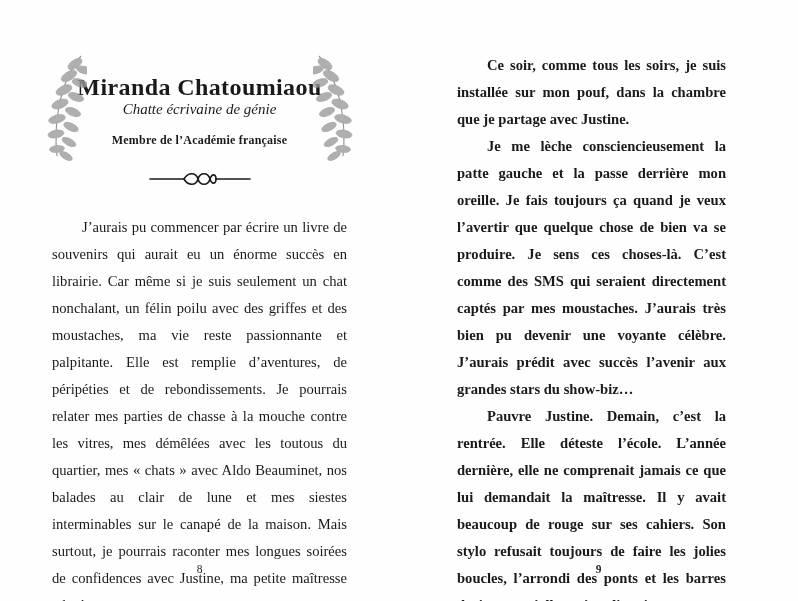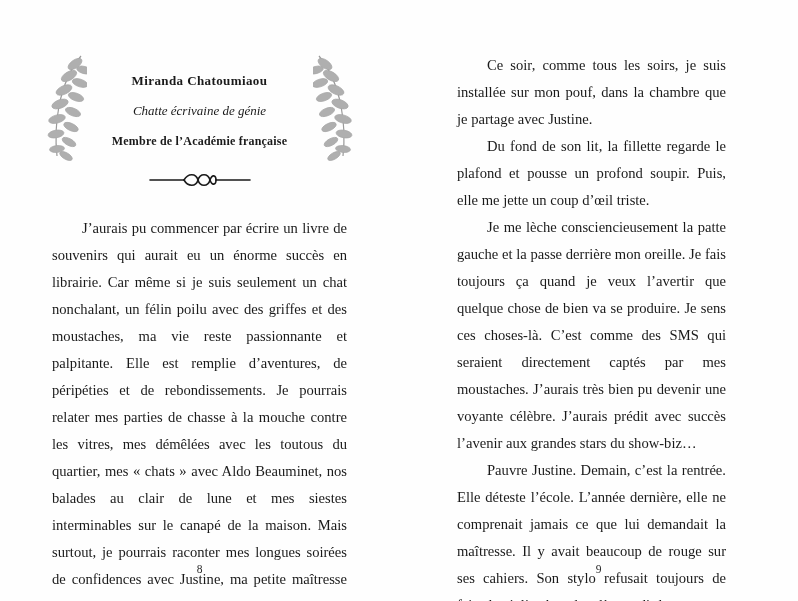--- a/index.html
+++ b/index.html
@@ -25,49 +25,50 @@
     position: relative;
     width: 399px;
     height: 601px;
     box-sizing: border-box;
   }
   .page-left {
     padding: 52px 52px 0 52px;
   }
   .page-right {
     padding: 52px 72px 0 58px;
+    font-weight: bold;
   }
   
   .title-block {
     position: relative;
     text-align: center;
     margin: 0 auto;
     width: 290px;
     padding-top: 10px;
   }
   .laurel {
     position: absolute;
     top: 0;
     width: 46px;
     height: 110px;
     opacity: 0.78;
   }
   .laurel-left { left: -14px; }
   .laurel-right { right: -14px; }
   .author-name {
-    font-size: 13px;
+    font-size: 24px;
     font-weight: bold;
     letter-spacing: 0.4px;
     margin: 12px 0 0 0;
     line-height: 1.1;
   }
   .author-sub {
-    font-size: 13px;
+    font-size: 15px;
     font-style: italic;
-    margin: 15px 0 0 0;
+    margin: 0 0 0 0;
     line-height: 1.2;
   }
   .author-member {
     font-size: 12px;
     font-weight: bold;
     margin: 15px 0 0 0;
     letter-spacing: 0.2px;
   }
   .divider {
     text-align: center;
@@ -174,21 +175,20 @@
       <p>J’aurais pu commencer par écrire un livre de souvenirs qui aurait eu un énorme succès en librairie. Car même si je suis seulement un chat nonchalant, un félin poilu avec des griffes et des moustaches, ma vie reste passionnante et palpitante. Elle est remplie d’aventures, de péripéties et de rebondissements. Je pourrais relater mes parties de chasse à la mouche contre les vitres, mes démêlées avec les toutous du quartier, mes « chats » avec Aldo Beauminet, nos balades au clair de lune et mes siestes interminables sur le canapé de la maison. Mais surtout, je pourrais raconter mes longues soirées de confidences avec Justine, ma petite maîtresse adorée.</p>
 
     </div>
 
     <div class="folio">8</div>
   </div>
 
   <div class="page page-right">
     <div class="body-text">
       <p>Ce soir, comme tous les soirs, je suis installée sur mon pouf, dans la chambre que je partage avec Justine.</p>
-      <p>Du fond de son lit, la fillette regarde le plafond et pousse un profond soupir. Puis, elle me jette un coup d’œil triste.</p>
       <p>Je me lèche consciencieusement la patte gauche et la passe derrière mon oreille. Je fais toujours ça quand je veux l’avertir que quelque chose de bien va se produire. Je sens ces choses-là. C’est comme des SMS qui seraient directement captés par mes moustaches. J’aurais très bien pu devenir une voyante célèbre. J’aurais prédit avec succès l’avenir aux grandes stars du show-biz…</p>
       <p>Pauvre Justine. Demain, c’est la rentrée. Elle déteste l’école. L’année dernière, elle ne comprenait jamais ce que lui demandait la maîtresse. Il y avait beaucoup de rouge sur ses cahiers. Son stylo refusait toujours de faire les jolies boucles, l’arrondi des ponts et les barres droites qu’elle s’appliquait pourtant consciencieusement à tracer. Son écriture,</p>
     </div>
 
     <div class="folio">9</div>
   </div>
 
 </div>
 
 </body></html>

